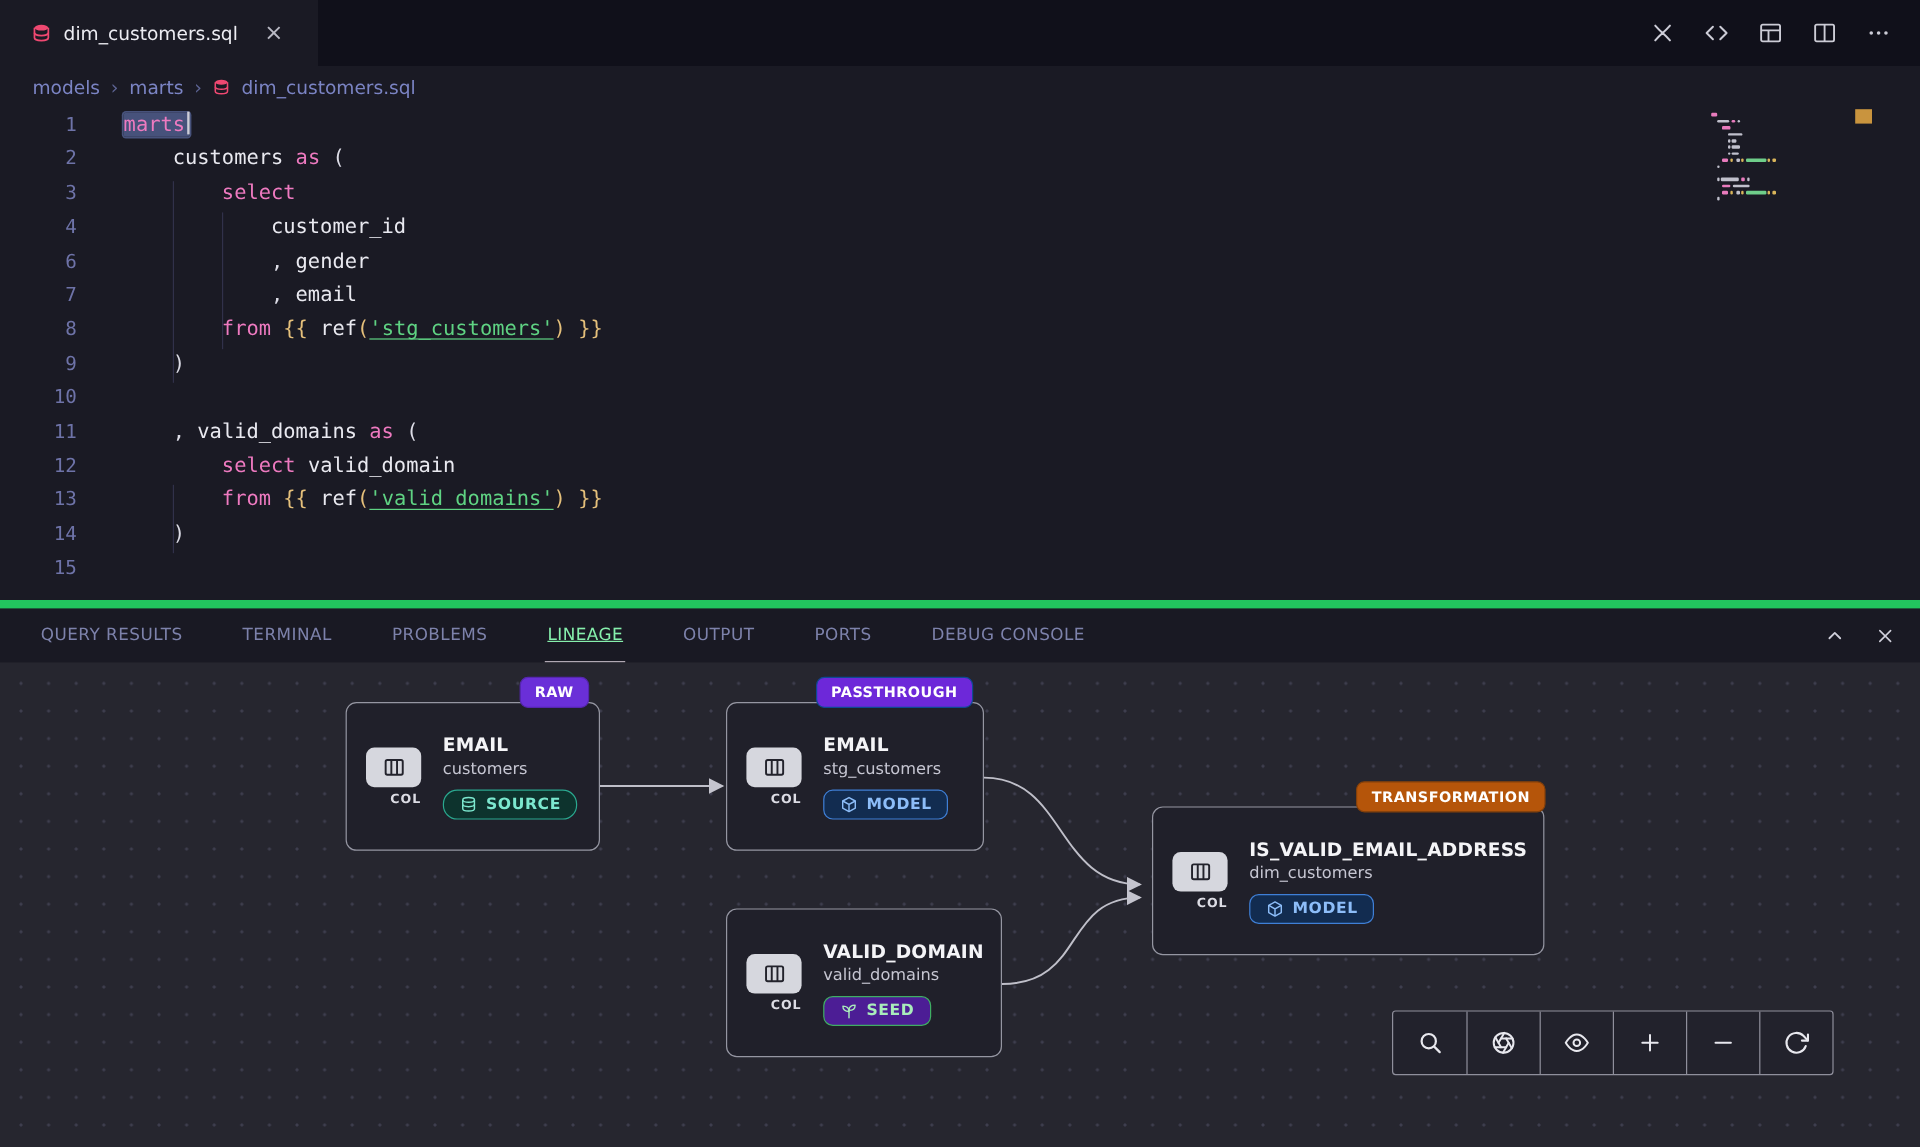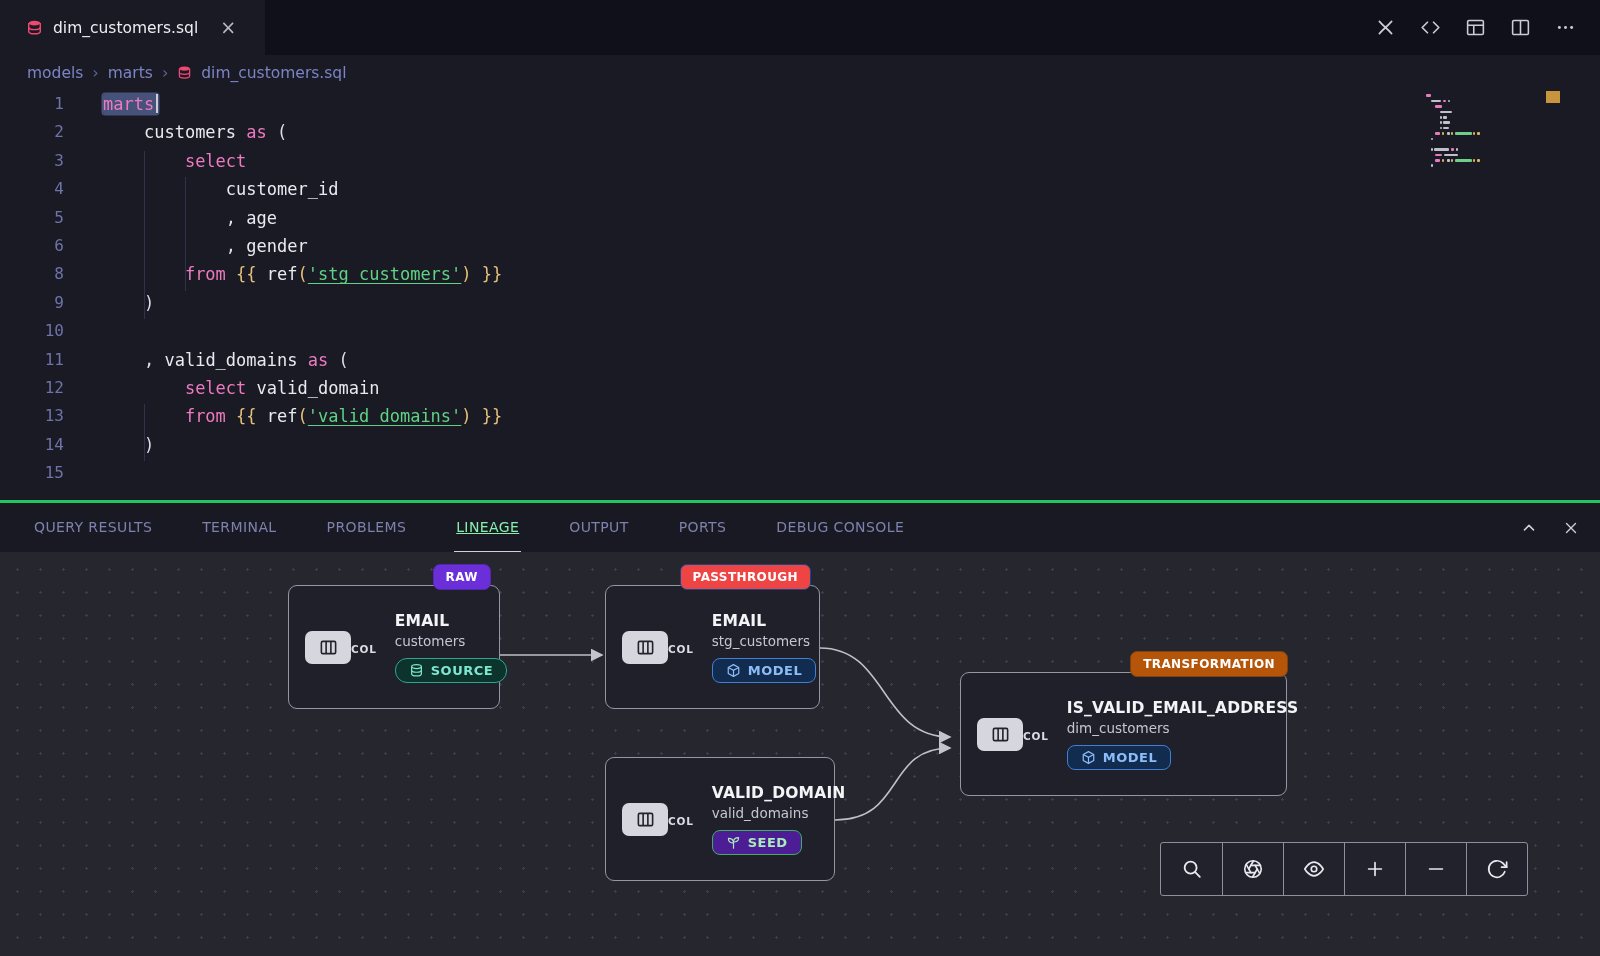--- a/index.html
+++ b/index.html
@@ -40,55 +40,55 @@
   .guide { position:absolute; width:1px; background:#31314a; }
   #g1 { left:144px; top:61px;  height:168px; }
   #g2 { left:185px; top:87px;  height:114px; }
   #g3 { left:144px; top:314px; height:57px;  }
   .minimap { position:absolute; top:3px; right:70px; width:104px; }
   .mm-row { height:5.4px; display:flex; align-items:center; }
   .mm-seg { height:2.6px; border-radius:1px; flex:none; }
   .mm-marker { position:absolute; top:1px; right:40px; width:14px; height:12px; background:#c9943e; }
 
   
-  .panel-bar { height:52px; background:#191923; border-top:3px solid #22c55e; display:flex; align-items:center; justify-content:space-between; padding:0 20px 0 32px; }
+  .panel-bar { height:52px; background:#191923; border-top:7px solid #22c55e; display:flex; align-items:center; justify-content:space-between; padding:0 20px 0 32px; }
   .panel-tabs { display:flex; gap:46px; height:100%; align-items:stretch; }
   .ptab { display:flex; align-items:center; color:#7d82ab; font-size:14px; letter-spacing:.4px; cursor:pointer; border-bottom:1.5px solid transparent; padding:0 2px; }
   .ptab.active { color:#86efac; border-bottom-color:#d6cdd8;text-decoration:underline; }
   .panel-actions { display:flex; gap:24px; color:#cfcfda; }
   .pa-ic { display:inline-flex; width:18px; height:18px; cursor:pointer; }
   .pa-ic svg { width:100%; height:100%; }
 
   
   .lineage { position:relative; height:404px; background-color:#26262f;
              background-image:radial-gradient(circle,#3e3e4e 1.2px,transparent 1.4px);
              background-size:23px 23px; background-position:6px 6px; overflow:hidden; }
   .edges { position:absolute; left:0; top:0; }
   .edge { stroke:#bfbfc9; stroke-width:1.6; fill:none; }
 
   .node { position:absolute; height:124px; background:#20202a; border:1px solid #9596a2; border-radius:9px; }
   .node1 { left:288px; top:33px;  width:212px; }
   .node2 { left:605px; top:33px;  width:215px; }
   .node3 { left:605px; top:205px; width:230px; }
   .node4 { left:960px; top:120px; width:327px; }
   .node-body { display:flex; align-items:center; gap:18px; height:100%; padding:0 16px; }
-  .node-iconcol { display:flex; flex-direction:row; align-items:center; }
+  .node-iconcol { display:flex; flex-direction:column; align-items:flex-end; }
   .node-iconbox { width:46px; height:33px; background:#d6d7de; border-radius:7px; display:flex; align-items:center; justify-content:center; color:#23232c; }
   .node-iconbox svg { width:19px; height:19px; }
   .node-icon-label { margin-top:4px; font-size:10.5px; font-weight:700; letter-spacing:.8px; color:#dcdce4; }
   .node-title { color:#f4f4f7; font-size:15.5px; font-weight:600; letter-spacing:.2px; }
   .node-sub { color:#c6c6d2; font-size:13.5px; margin-top:3px; }
   .node-badge { margin-top:9px; display:inline-flex; align-items:center; gap:7px; padding:4px 13px; border-radius:8px; border:1.5px solid; font-size:13px; font-weight:700; letter-spacing:.5px; cursor:pointer; }
   .node-badge svg { width:15px; height:15px; }
   .badge-source { color:#7ce8cf; border-color:#2aa88f; background:#0d332d;border-radius:12px; }
   .badge-model  { color:#8dbdf8; border-color:#3f7fd6; background:#122c50; }
   .badge-seed   { color:#a9ecbb; border-color:#3fae63; background:#4c1d95; }
   .node-tag { position:absolute; top:-22px; right:8px; padding:5px 12px; border-radius:7px; color:#fff; font-size:12px; font-weight:700; letter-spacing:.4px; border:1px solid; }
   .tag-raw { background:#6a2fd8; border-color:#5526ae; }
-  .tag-passthrough { background:#ef4444; border-color:#0d4a94;margin-left:16px; }
+  .tag-passthrough { background:#6d28d9; border-color:#0d4a94;margin-left:16px; }
   .tag-transformation { background:#b5550a; border-color:#84400a; right:-2px; }
 
   
   .lin-toolbar { position:absolute; right:72px; bottom:60px; display:flex; border:1px solid #8f8f9c; border-radius:3px; background:#22222c; }
   .tbtn { width:61px; height:52px; display:flex; align-items:center; justify-content:center; color:#e8e8ee; cursor:pointer; }
   .tbtn + .tbtn { border-left:1px solid #8f8f9c; }
   .tbtn svg { width:22px; height:22px; }
 </style>
 </head>
 <body>
@@ -155,22 +155,22 @@
     </span>
     <span class="crumb">dim_customers.sql</span>
   </div>
 
   <div class="editor">
     <div id="code-lines">
         <div class="cl"><span class="ln">1</span><span class="lc"><span class="kw hl">marts</span></span></div>
         <div class="cl"><span class="ln">2</span><span class="lc"><span class="ws">    </span><span class="id">customers</span><span class="ws"> </span><span class="kw">as</span><span class="ws"> </span><span class="pn">(</span></span></div>
         <div class="cl"><span class="ln">3</span><span class="lc"><span class="ws">        </span><span class="kw">select</span></span></div>
         <div class="cl"><span class="ln">4</span><span class="lc"><span class="ws">            </span><span class="id">customer_id</span></span></div>
-        <div class="cl"><span class="ln">5</span><span class="lc"><span class="ws">            </span><span class="pn">, </span><span class="id">age</span></span></div>
         <div class="cl"><span class="ln">6</span><span class="lc"><span class="ws">            </span><span class="pn">, </span><span class="id">gender</span></span></div>
+        <div class="cl"><span class="ln">7</span><span class="lc"><span class="ws">            </span><span class="pn">, </span><span class="id">email</span></span></div>
         <div class="cl"><span class="ln">8</span><span class="lc"><span class="ws">        </span><span class="kw">from</span><span class="ws"> </span><span class="jj">{{</span><span class="ws"> </span><span class="fn">ref</span><span class="jj">(</span><span class="st">'stg_customers'</span><span class="jj">)</span><span class="ws"> </span><span class="jj">}}</span></span></div>
         <div class="cl"><span class="ln">9</span><span class="lc"><span class="ws">    </span><span class="pn">)</span></span></div>
         <div class="cl"><span class="ln">10</span><span class="lc"></span></div>
         <div class="cl"><span class="ln">11</span><span class="lc"><span class="ws">    </span><span class="pn">, </span><span class="id">valid_domains</span><span class="ws"> </span><span class="kw">as</span><span class="ws"> </span><span class="pn">(</span></span></div>
         <div class="cl"><span class="ln">12</span><span class="lc"><span class="ws">        </span><span class="kw">select</span><span class="ws"> </span><span class="id">valid_domain</span></span></div>
         <div class="cl"><span class="ln">13</span><span class="lc"><span class="ws">        </span><span class="kw">from</span><span class="ws"> </span><span class="jj">{{</span><span class="ws"> </span><span class="fn">ref</span><span class="jj">(</span><span class="st">'valid_domains'</span><span class="jj">)</span><span class="ws"> </span><span class="jj">}}</span></span></div>
         <div class="cl"><span class="ln">14</span><span class="lc"><span class="ws">    </span><span class="pn">)</span></span></div>
         <div class="cl"><span class="ln">15</span><span class="lc"></span></div>
       </div>
     <div class="guide" id="g1"></div>

